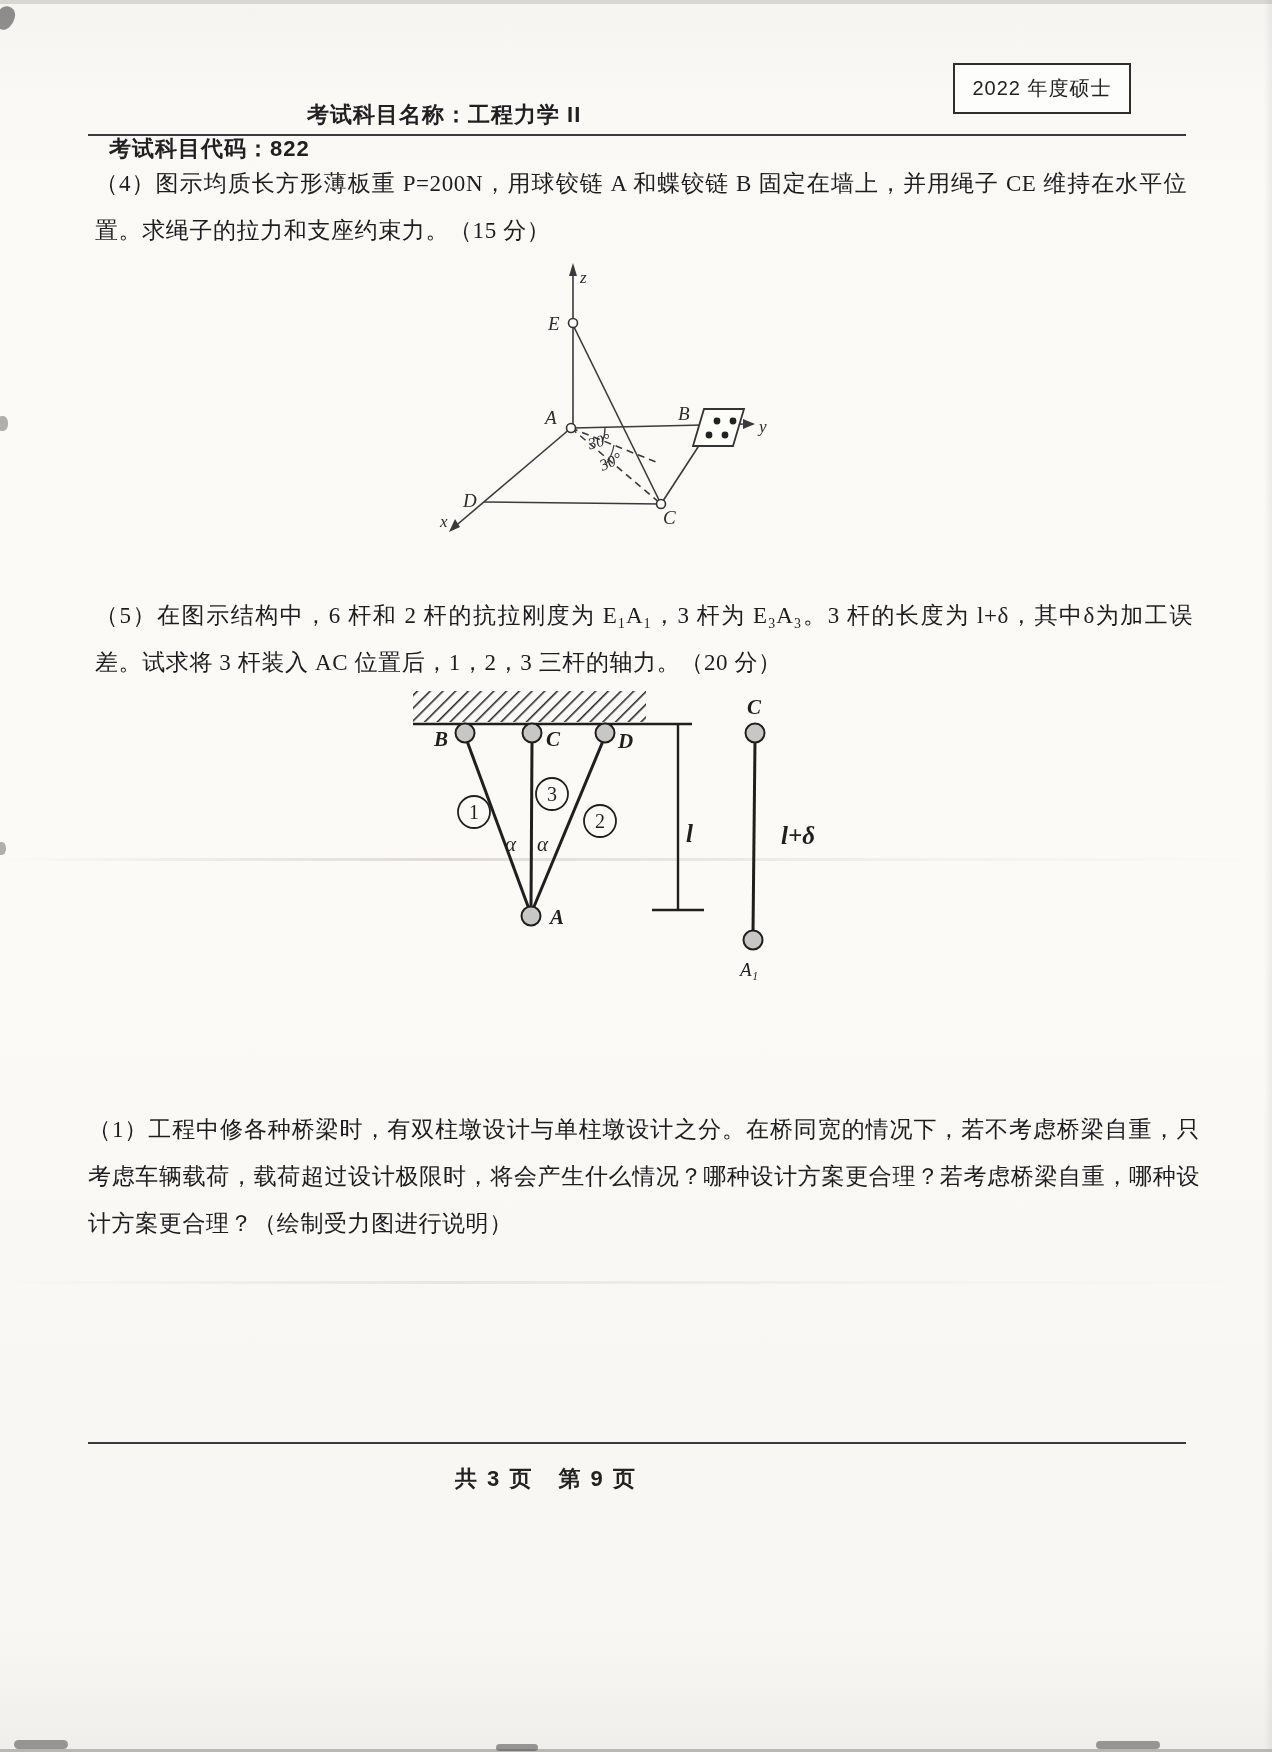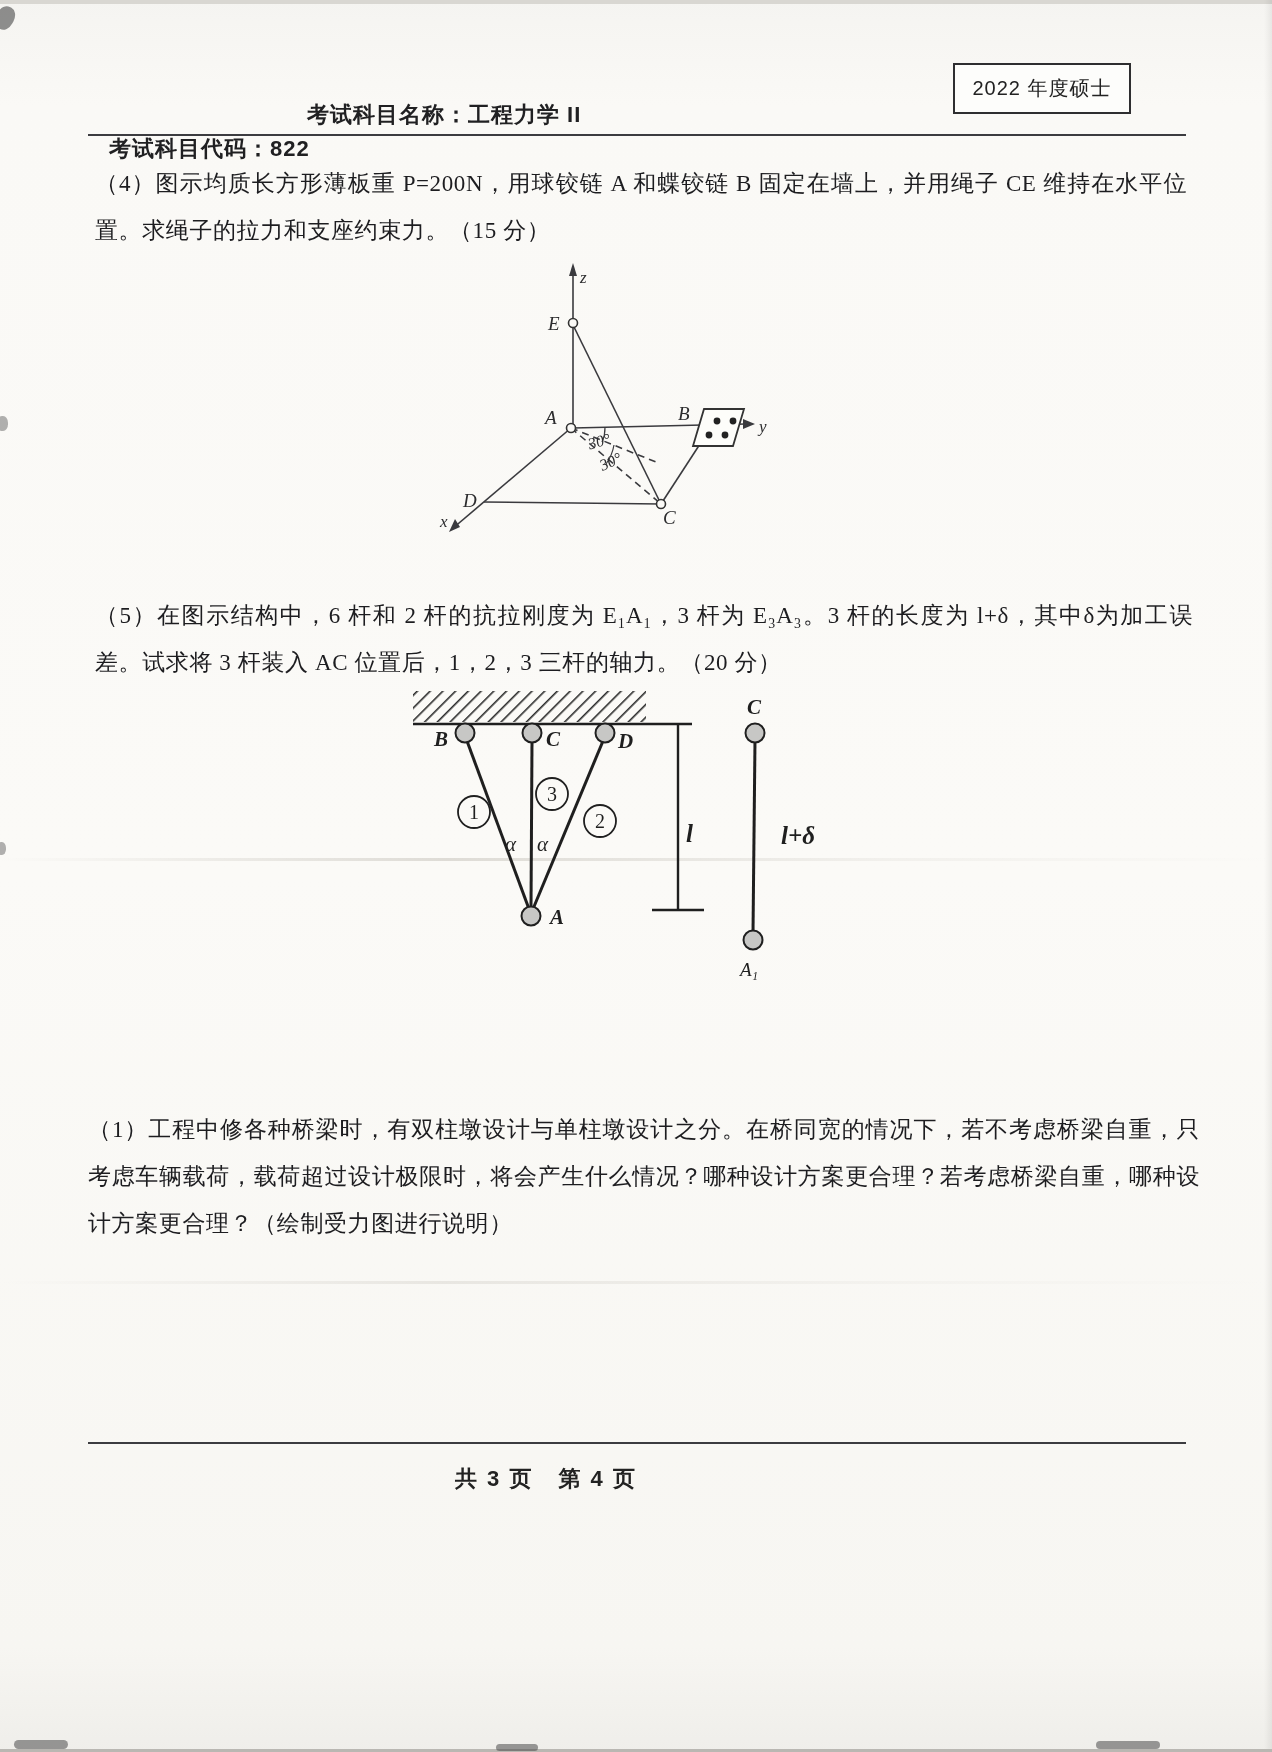--- a/index.html
+++ b/index.html
@@ -193,16 +193,16 @@
         <text x="781" y="844">l+δ</text>
       </g>
     </g>
   </svg>
 
   <div class="para d1">（1）工程中修各种桥梁时，有双柱墩设计与单柱墩设计之分。在桥同宽的情况下，若不考虑桥梁自重，只考虑车辆载荷，载荷超过设计极限时，将会产生什么情况？哪种设计方案更合理？若考虑桥梁自重，哪种设计方案更合理？（绘制受力图进行说明）</div>
 
   <div class="rule rule-bottom"></div>
   <div class="footer">
     <span>共 3 页</span>
-    <span>第 4 页</span>
+    <span>第 9 页</span>
   </div>
 
 </div>
 
 </body></html>

